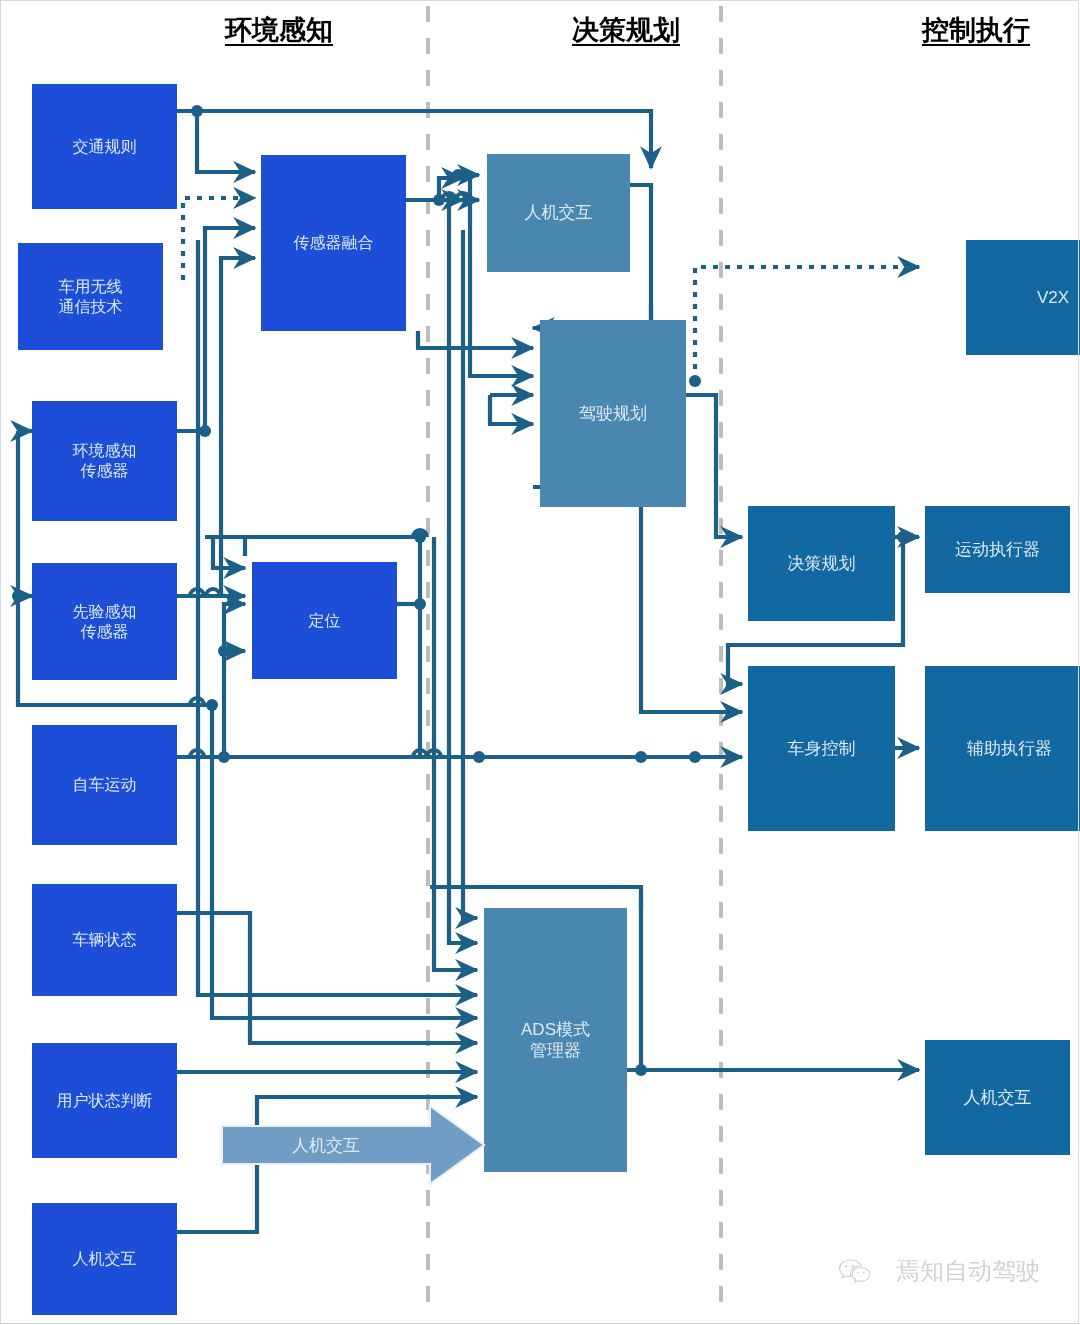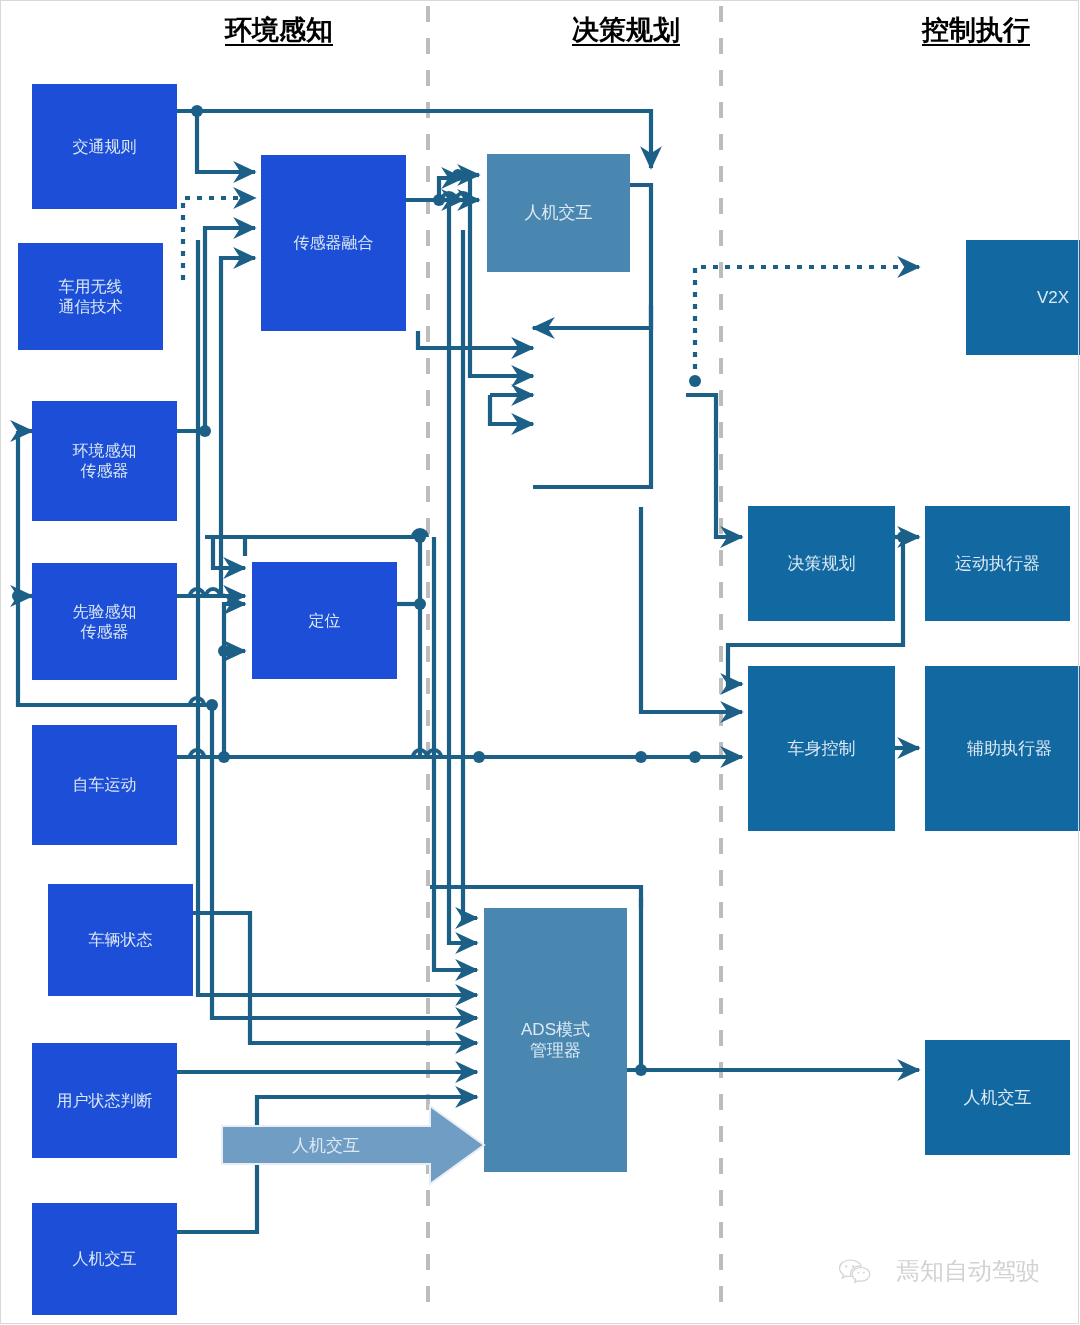--- a/index.html
+++ b/index.html
@@ -158,21 +158,21 @@
     </div>
 
   <div class="node n-light" style="left:32px;top:563px;width:145px;height:117px;">
     <span>先验感知<br>传感器</span>
     </div>
 
   <div class="node n-light" style="left:32px;top:725px;width:145px;height:120px;">
     <span>自车运动</span>
     </div>
 
-  <div class="node n-light" style="left:32px;top:884px;width:145px;height:112px;margin-left:16px;">
+  <div class="node n-light" style="left:32px;top:884px;width:145px;height:112px;">
     <span>车辆状态</span>
     </div>
 
   <div class="node n-light" style="left:32px;top:1043px;width:145px;height:115px;">
     <span>用户状态判断</span>
     </div>
 
   <div class="node n-light" style="left:32px;top:1203px;width:145px;height:112px;">
     <span>人机交互</span>
     </div>
@@ -182,34 +182,37 @@
     </div>
 
   <div class="node n-light" style="left:252px;top:562px;width:145px;height:117px;">
     <span>定位</span>
     </div>
 
   <div class="node n-mid" style="left:487px;top:154px;width:143px;height:118px;">
     <span>人机交互</span>
     </div>
 
+  <div class="node n-mid" style="left:540px;top:320px;width:146px;height:187px;">
+    <span>驾驶规划</span>
+    </div>
 
   <div class="node n-mid" style="left:484px;top:908px;width:143px;height:264px;">
     <span>ADS模式<br>管理器</span>
     </div>
 
   <div class="node n-dark" style="left:925px;top:240px;width:174px;height:115px;margin-left:41px;">
     <span>V2X</span>
     </div>
 
   <div class="node n-dark" style="left:748px;top:506px;width:147px;height:115px;">
     <span>决策规划</span>
     </div>
 
-  <div class="node n-dark" style="left:925px;top:506px;width:145px;height:115px;">
+  <div class="node n-dark" style="left:925px;top:506px;width:145px;height:87px;">
     <span>运动执行器</span>
     </div>
 
   <div class="node n-dark" style="left:748px;top:666px;width:147px;height:165px;">
     <span>车身控制</span>
     </div>
 
   <div class="node n-dark" style="left:925px;top:666px;width:169px;height:165px;">
     <span>辅助执行器</span>
     </div>

